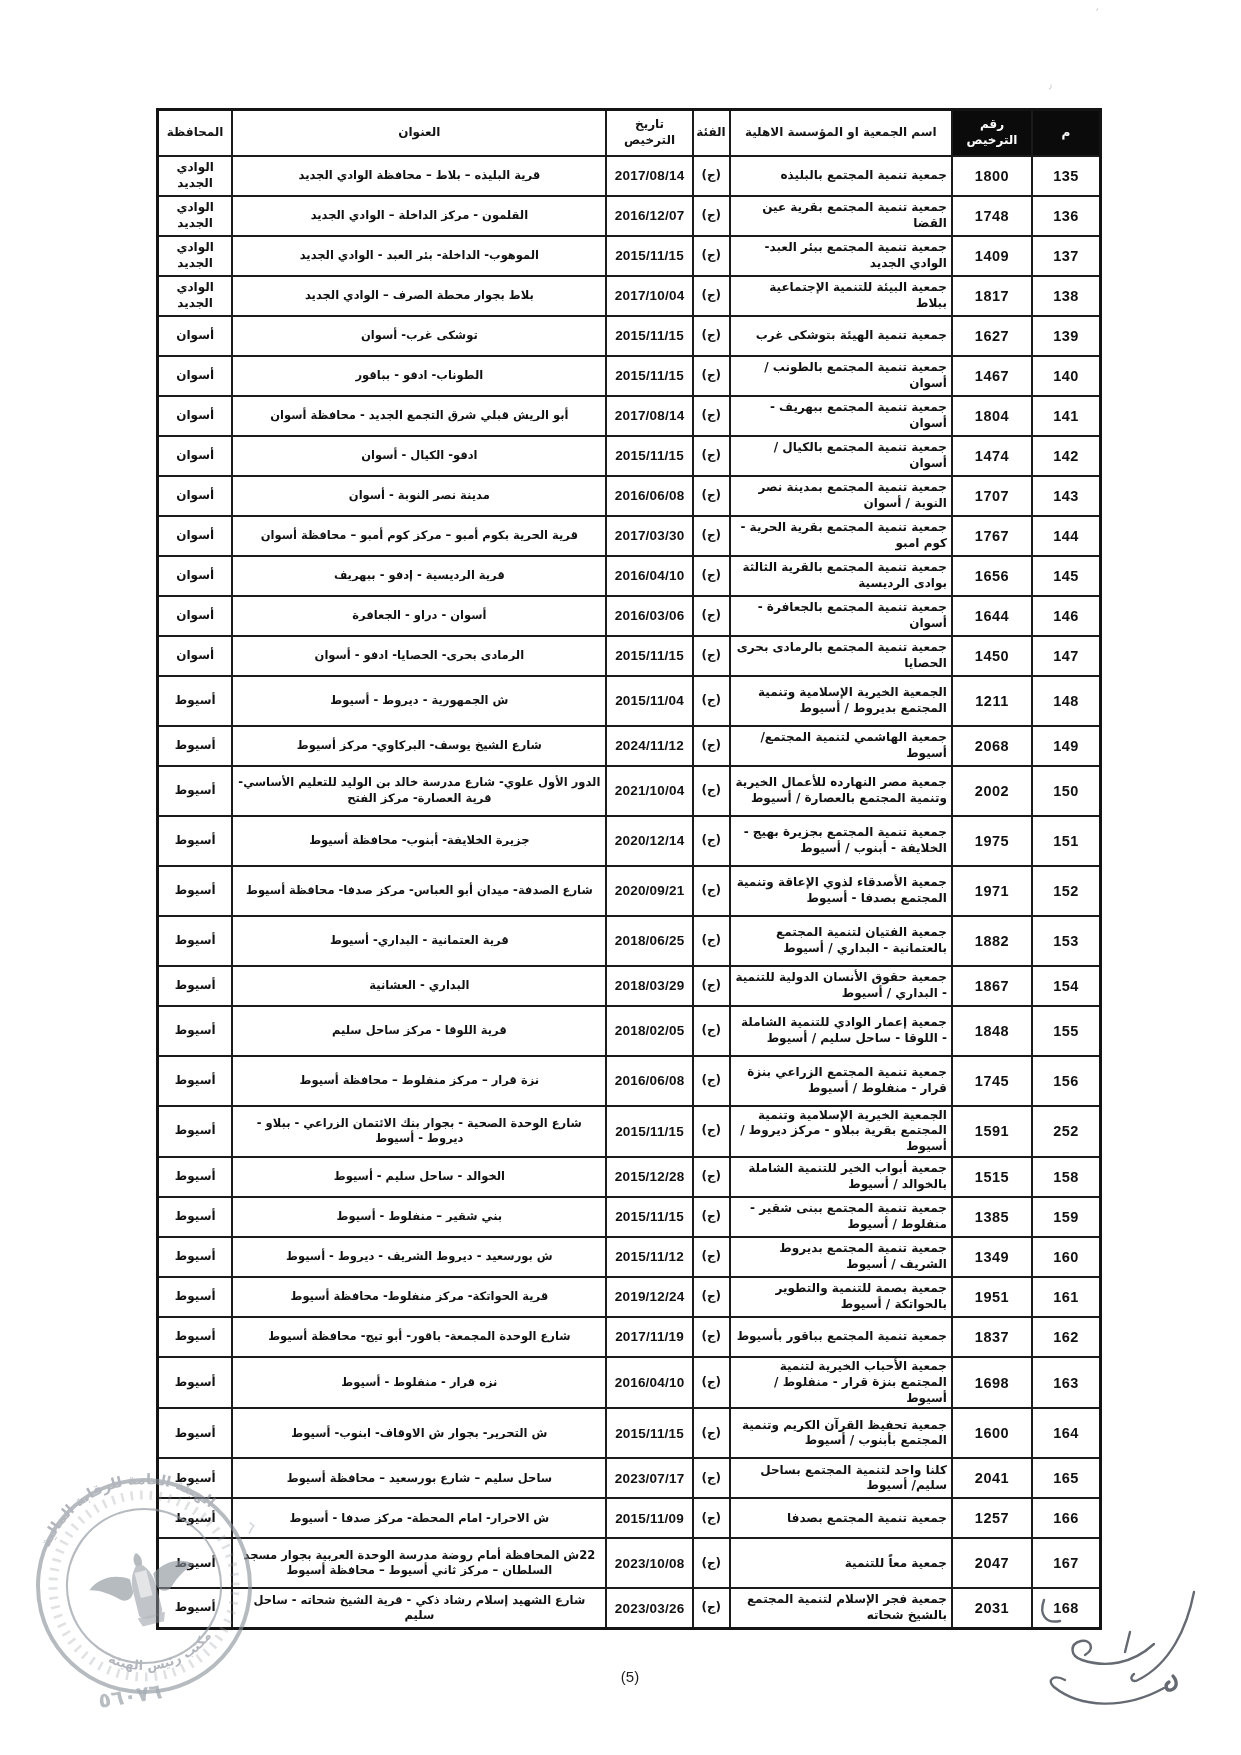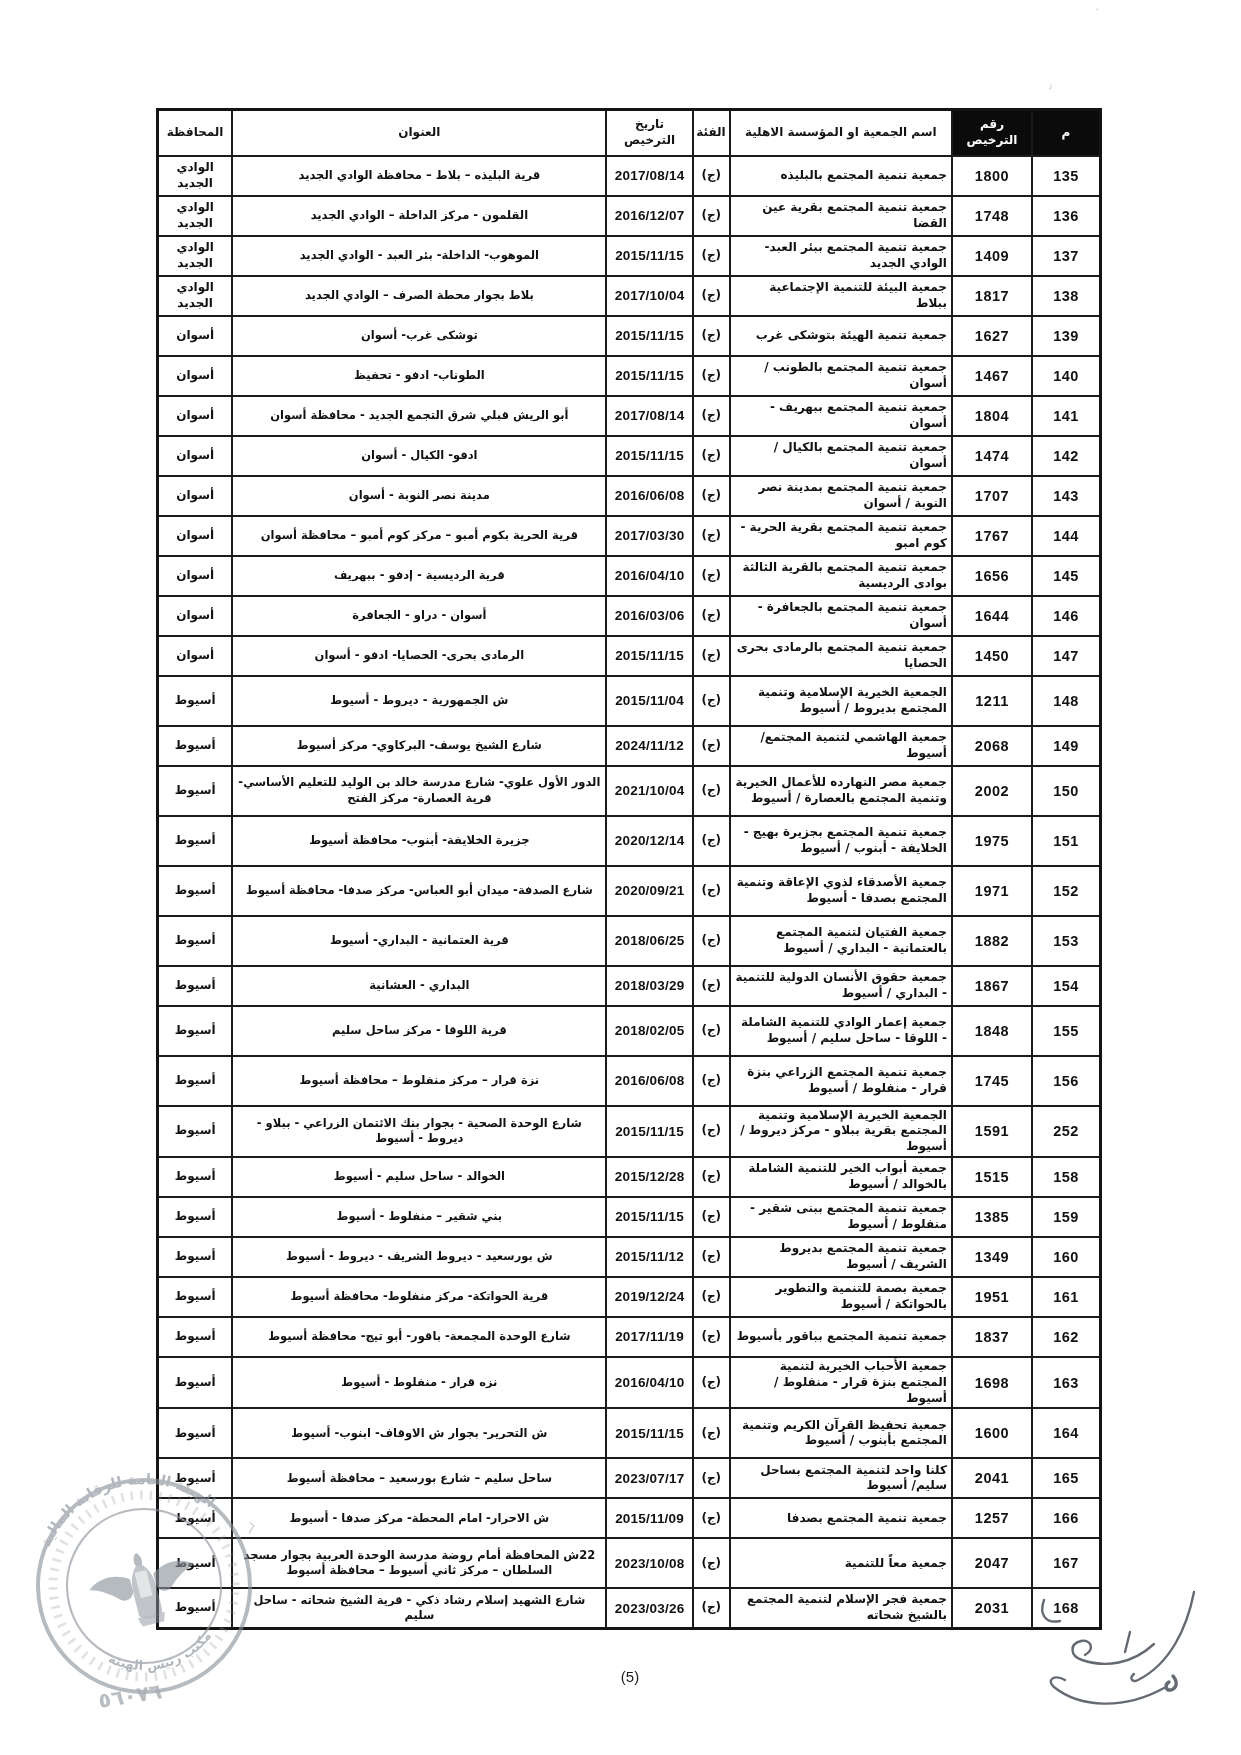--- a/index.html
+++ b/index.html
@@ -121,21 +121,21 @@
     <td class="c-date">2015/11/15</td>
     <td class="c-addr ar">توشكى غرب- أسوان</td>
     <td class="c-gov ar">أسوان</td>
   </tr>
         <tr>
     <td class="c-no num">140</td>
     <td class="c-lic num">1467</td>
     <td class="c-name ar">جمعية تنمية المجتمع بالطونب / أسوان</td>
     <td class="c-cat ar">(ج)</td>
     <td class="c-date">2015/11/15</td>
-    <td class="c-addr ar">الطوناب- ادفو - تحفيظ</td>
+    <td class="c-addr ar">الطوناب- ادفو - بباقور</td>
     <td class="c-gov ar">أسوان</td>
   </tr>
         <tr>
     <td class="c-no num">141</td>
     <td class="c-lic num">1804</td>
     <td class="c-name ar">جمعية تنمية المجتمع ببهريف - أسوان</td>
     <td class="c-cat ar">(ج)</td>
     <td class="c-date">2017/08/14</td>
     <td class="c-addr ar">أبو الريش قبلي شرق التجمع الجديد - محافظة أسوان</td>
     <td class="c-gov ar">أسوان</td>

